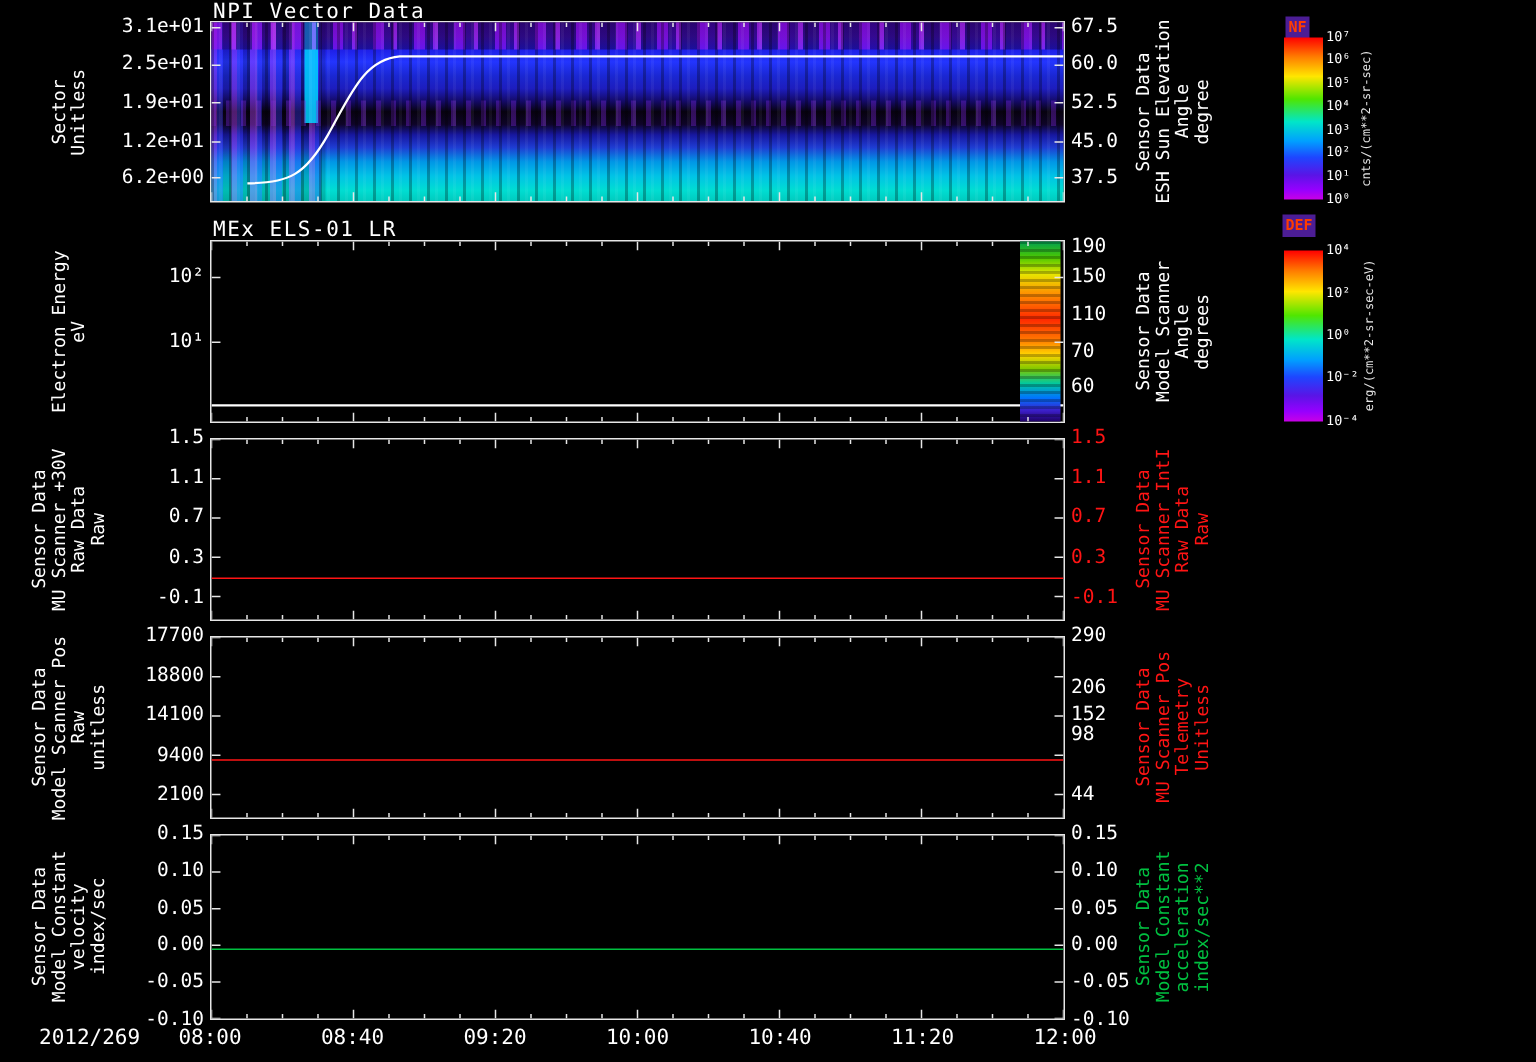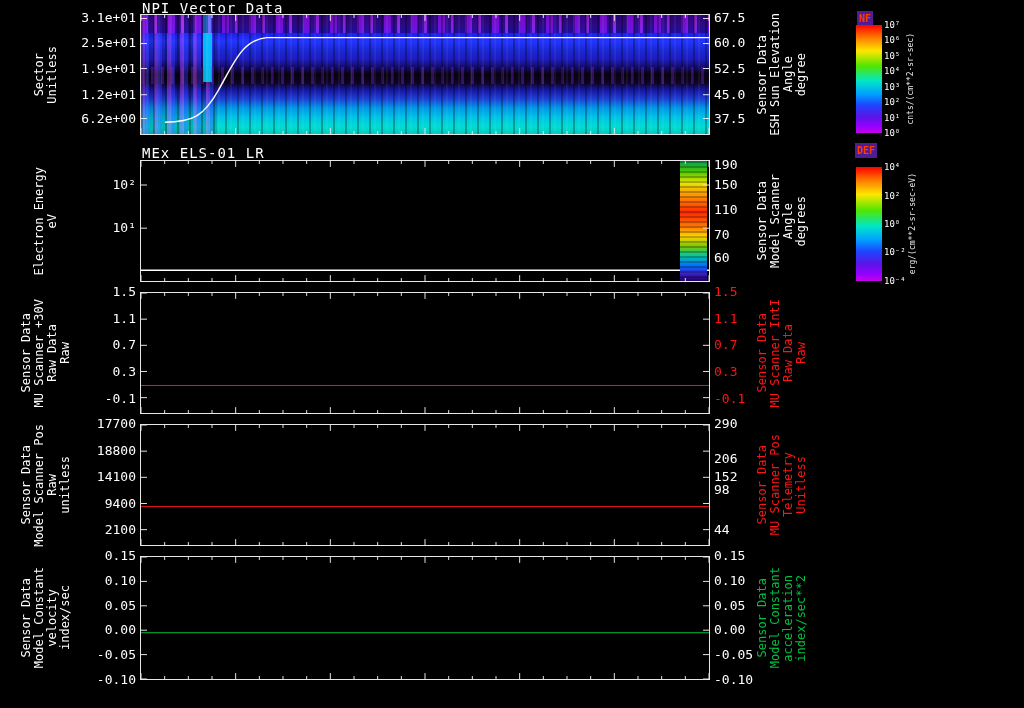--- a/index.html
+++ b/index.html
@@ -544,14 +544,24 @@
     <span style="top:-5px">10⁴</span>
     <span style="top:24px">10²</span>
     <span style="top:52px">10⁰</span>
     <span style="top:80px">10⁻²</span>
     <span style="top:109px">10⁻⁴</span>
   </div>
   <div class="vstack cunit" style="left:905px;top:167px;width:14px;height:114px">
     <span class="vlabel">erg/(cm**2-sr-sec-eV)</span>
   </div>
 
+  <div class="xaxis">
+    <span style="left:26px">2012/269</span>
+    <span class="tl" style="left:108px">08:00</span>
+    <span class="tl" style="left:203px">08:40</span>
+    <span class="tl" style="left:298px">09:20</span>
+    <span class="tl" style="left:393px">10:00</span>
+    <span class="tl" style="left:488px">10:40</span>
+    <span class="tl" style="left:583px">11:20</span>
+    <span class="tl" style="left:678px">12:00</span>
+  </div>
 
 </div>
 
 </body></html>

